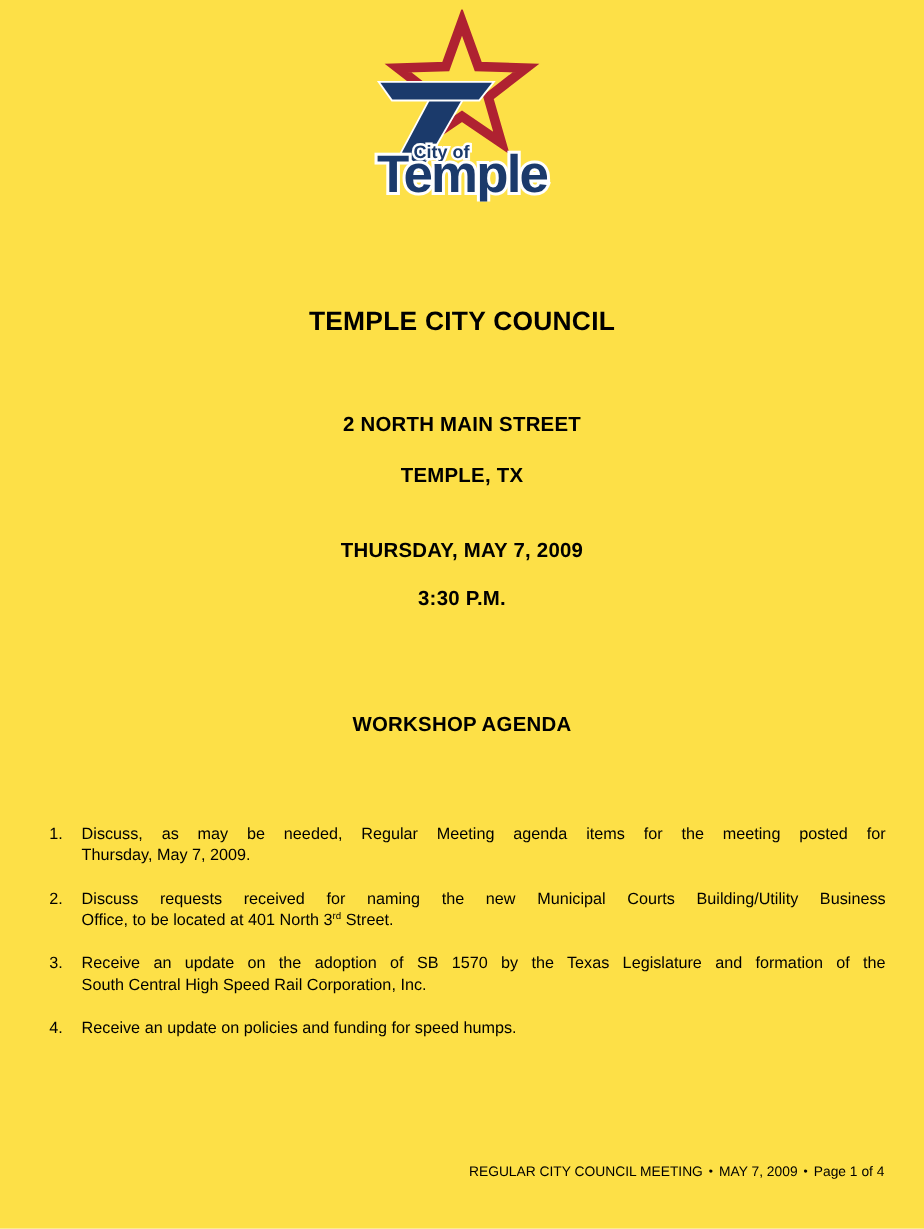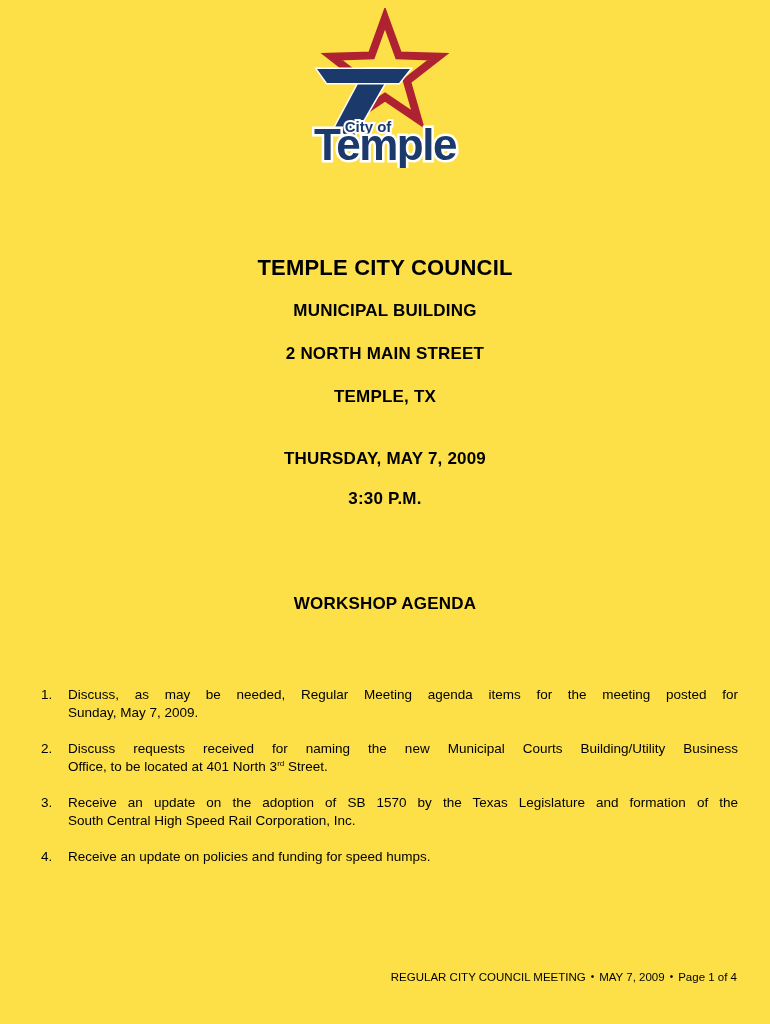--- a/index.html
+++ b/index.html
@@ -94,34 +94,33 @@
       <polygon points="69,61 96,61 55,132 38,119" stroke="#ffffff" stroke-width="3" paint-order="stroke" fill="#1B3A6B"></polygon>
 
       <polygon points="20,61 113,61 102,75 30,75" stroke="#ffffff" stroke-width="3" paint-order="stroke" fill="#1B3A6B"></polygon>
 
       <text x="71" y="124" text-anchor="middle" font-size="15" font-weight="bold" font-family="Liberation Sans, sans-serif" stroke="#ffffff" stroke-width="4" paint-order="stroke" fill="#1B3A6B">City of</text>
       <text x="88" y="152" text-anchor="middle" font-size="44" font-weight="bold" letter-spacing="-1.5" font-family="Liberation Sans, sans-serif" stroke="#ffffff" stroke-width="5" paint-order="stroke" fill="#1B3A6B">Temple</text>
     </svg>
   </div>
 
   <div class="hline h-lg t2">TEMPLE CITY COUNCIL</div>
-  <div class="hline h-md s1">MUNICIPAL BUILDING</div>
   <div class="hline h-md s2">2 NORTH MAIN STREET</div>
   <div class="hline h-md s3">TEMPLE, TX</div>
   <div class="hline h-md dte">THURSDAY, MAY 7, 2009</div>
   <div class="hline h-md tme">3:30 P.M.</div>
   <div class="hline h-md agn">WORKSHOP AGENDA</div>
 
   <div class="agenda-list">
 
     <div class="agenda-item">
       <div class="agenda-num">1.</div>
       <div class="agenda-text">
         <div class="jline">Discuss, as may be needed, Regular Meeting agenda items for the meeting posted for</div>
-        <div class="nline">Sunday, May 7, 2009.</div>
+        <div class="nline">Thursday, May 7, 2009.</div>
       </div>
     </div>
 
     <div class="agenda-item">
       <div class="agenda-num">2.</div>
       <div class="agenda-text">
         <div class="jline">Discuss requests received for naming the new Municipal Courts Building/Utility Business</div>
         <div class="nline"><span>Office, to be located at 401 North 3</span><sup class="ord">rd</sup><span> Street.</span></div>
       </div>
     </div>

